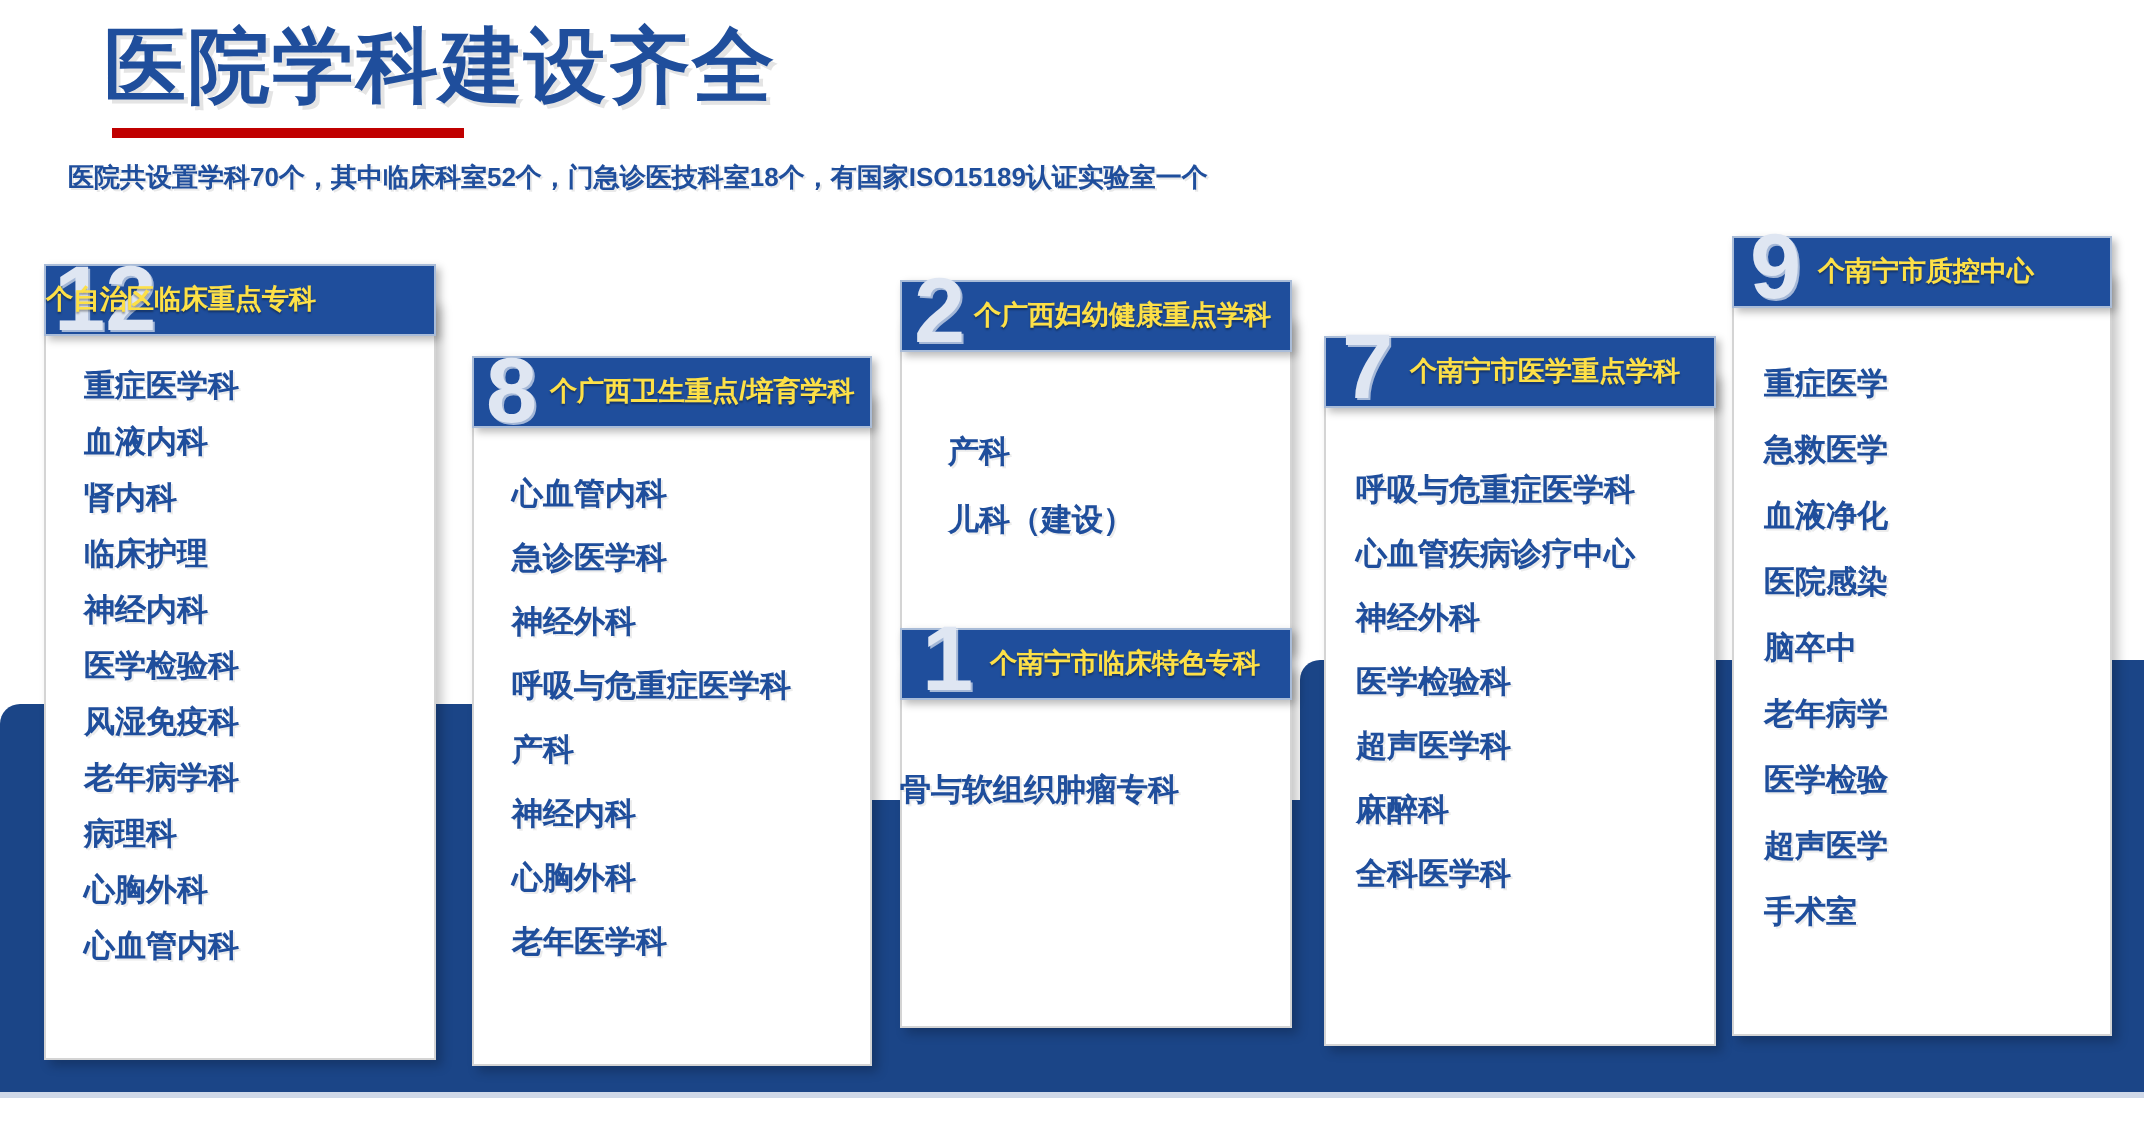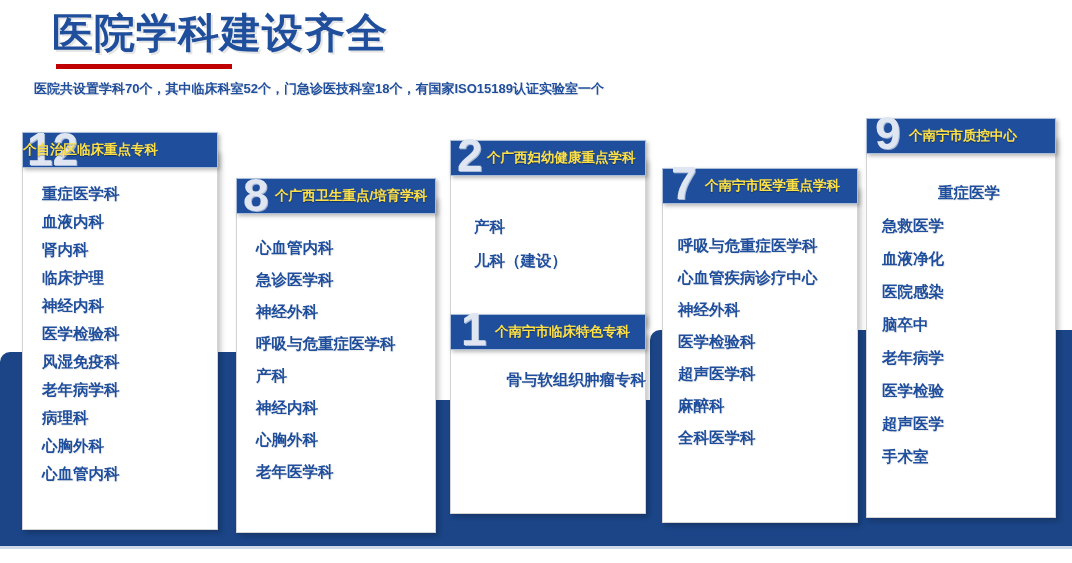--- a/index.html
+++ b/index.html
@@ -146,21 +146,21 @@
       <li style="line-height:34px;">儿科（建设）</li>
     </ul>
   </div>
 
   <div class="card" style="left:450px;top:314px;width:196px;height:200px;">
     <div class="card-body" style="top:18px;height:182px;"></div>
     <div class="card-head" style="top:0;width:196px;">
       <span class="big-num" style="left:10px;top:-6px;">1</span>
       <span class="head-label" style="margin-left:44px;">个南宁市临床特色专科</span>
     </div>
-    <ul class="items" style="top:52px;padding-left:16px;text-align:right;">
+    <ul class="items" style="top:68px;padding-left:0;">
       <li>骨与软组织肿瘤专科</li>
     </ul>
   </div>
 
   <div class="card" style="left:662px;top:168px;width:196px;height:355px;">
     <div class="card-body" style="top:18px;height:337px;"></div>
     <div class="card-head" style="top:0;width:196px;">
       <span class="big-num" style="left:8px;top:-6px;">7</span>
       <span class="head-label" style="margin-left:42px;">个南宁市医学重点学科</span>
     </div>
@@ -175,21 +175,21 @@
     </ul>
   </div>
 
   <div class="card" style="left:866px;top:118px;width:190px;height:400px;">
     <div class="card-body" style="top:18px;height:382px;"></div>
     <div class="card-head" style="top:0;width:190px;">
       <span class="big-num" style="left:8px;top:-6px;">9</span>
       <span class="head-label" style="margin-left:42px;">个南宁市质控中心</span>
     </div>
     <ul class="items" style="top:58px;padding-left:16px;">
-      <li style="line-height:33px;text-align:center;">重症医学</li>
+      <li style="line-height:33px;">重症医学</li>
       <li style="line-height:33px;">急救医学</li>
       <li style="line-height:33px;">血液净化</li>
       <li style="line-height:33px;">医院感染</li>
       <li style="line-height:33px;">脑卒中</li>
       <li style="line-height:33px;">老年病学</li>
       <li style="line-height:33px;">医学检验</li>
       <li style="line-height:33px;">超声医学</li>
       <li style="line-height:33px;">手术室</li>
     </ul>
   </div>

